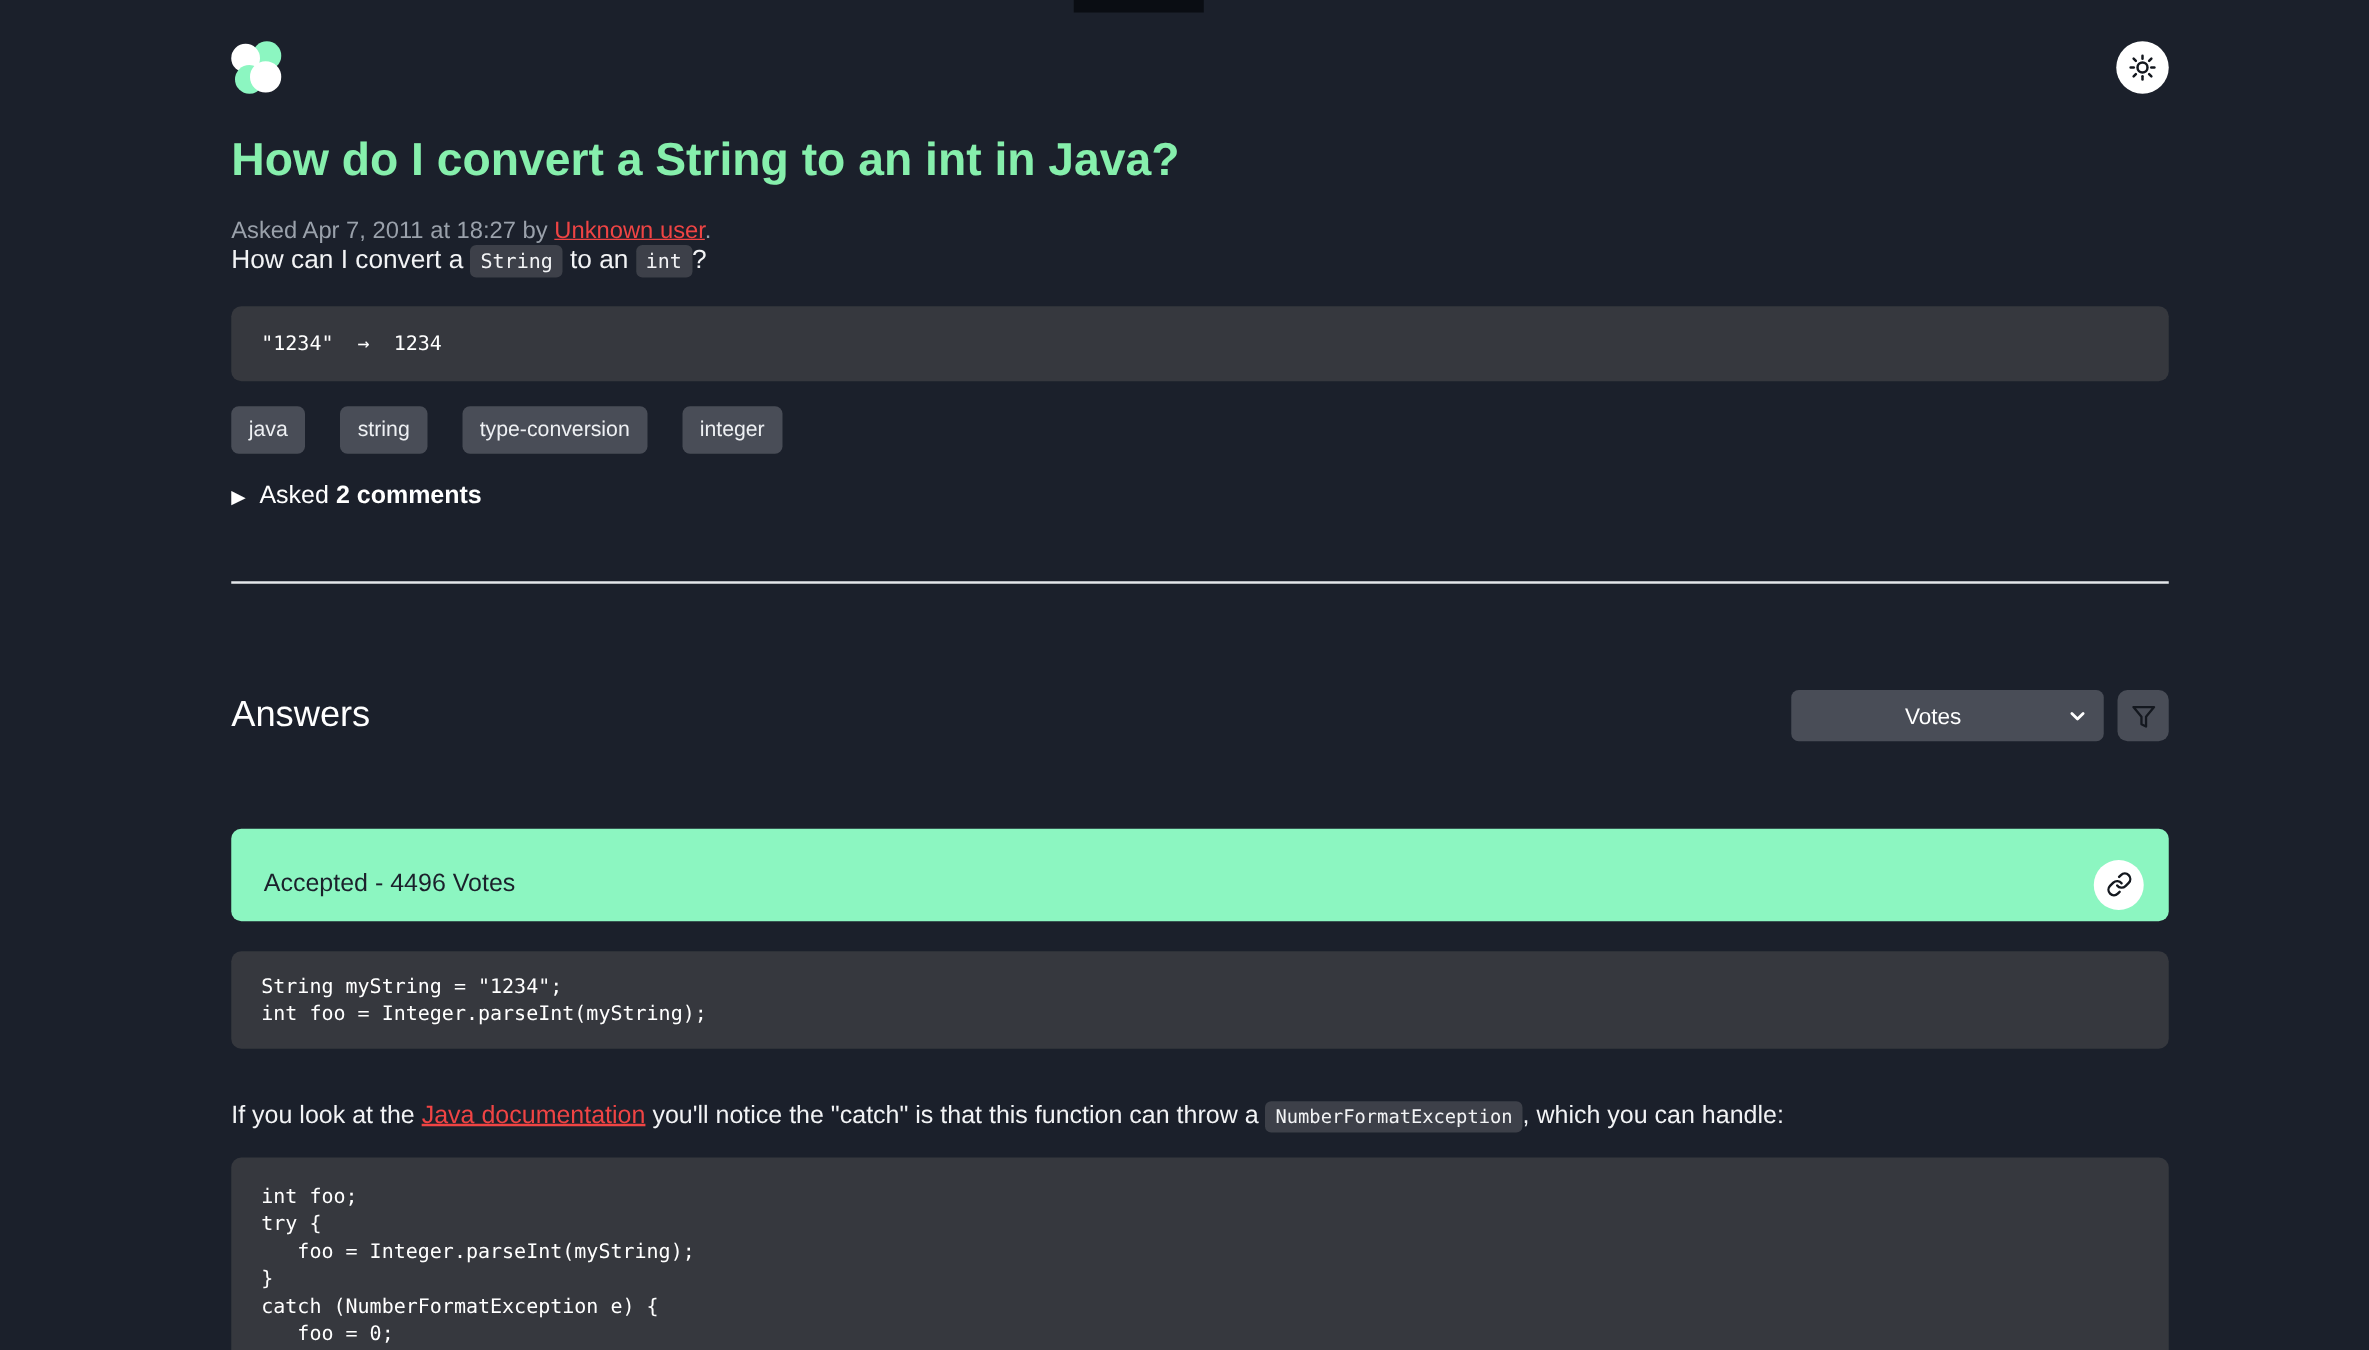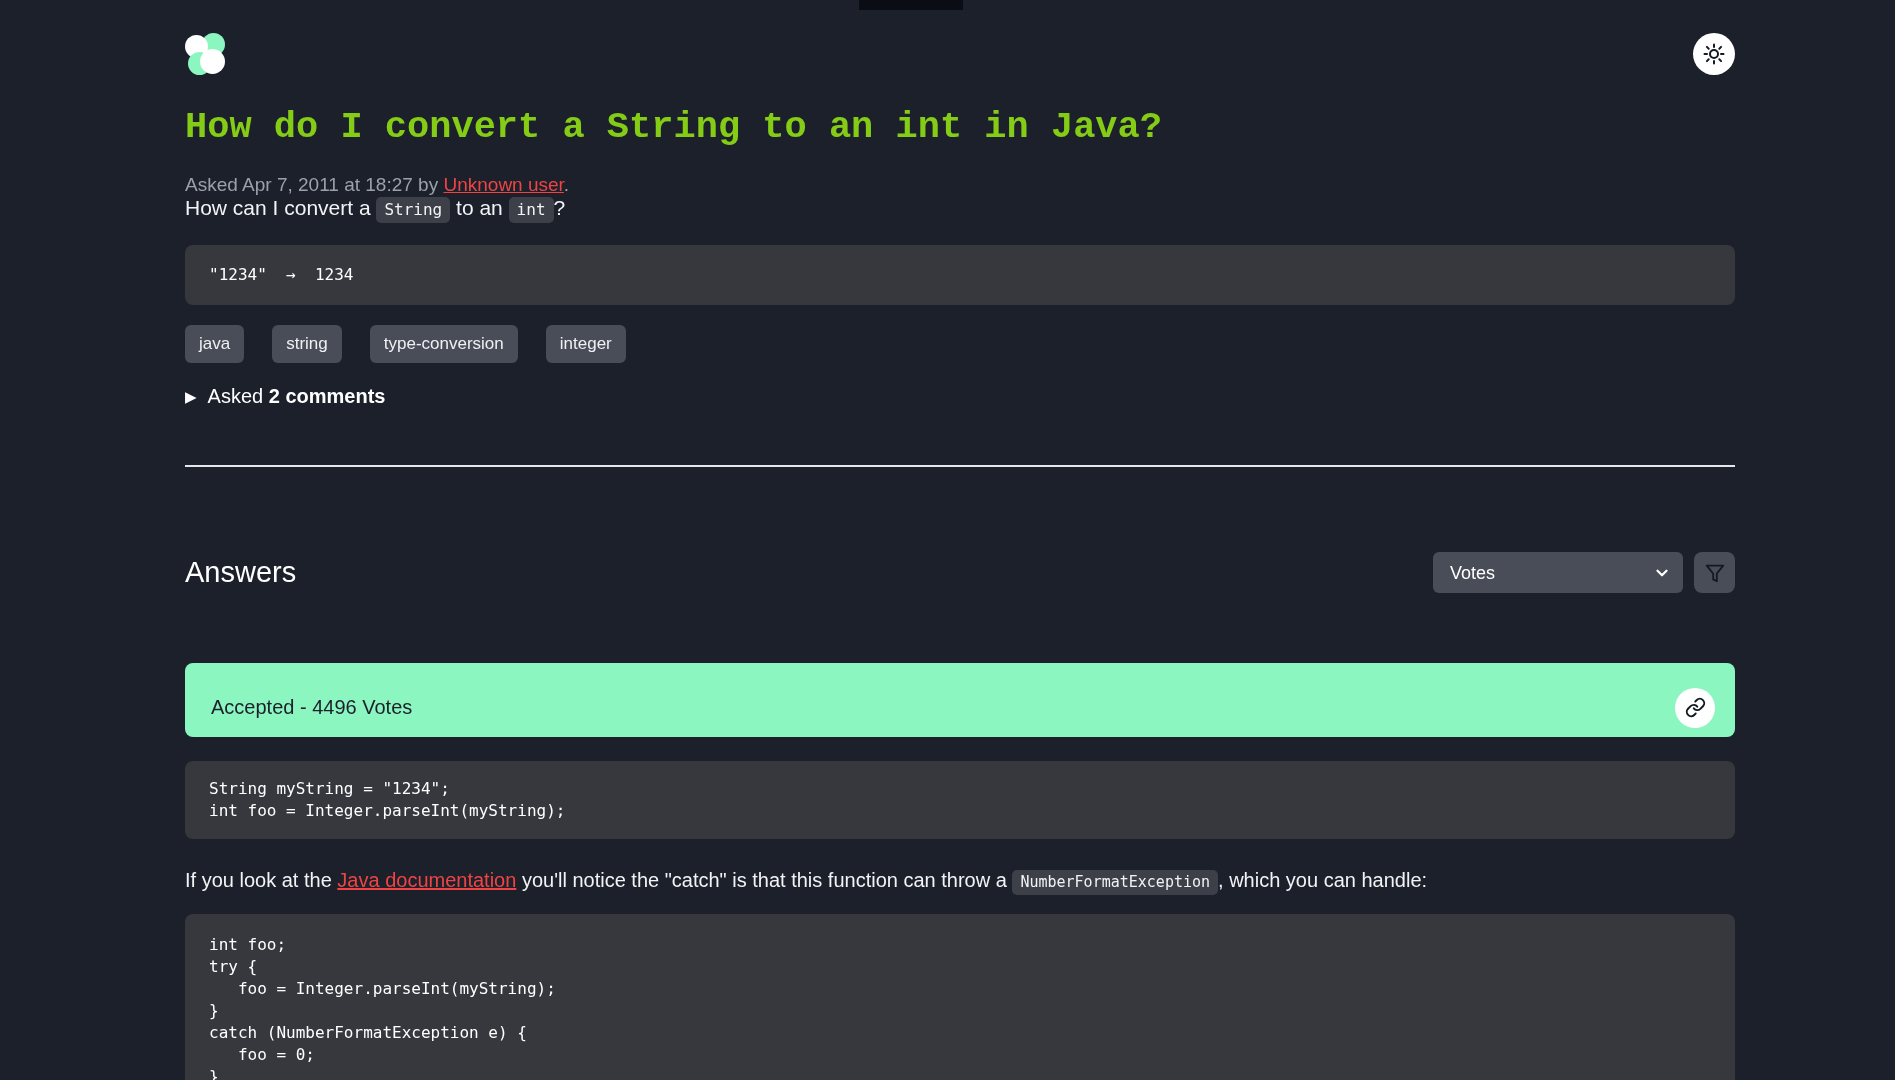--- a/index.html
+++ b/index.html
@@ -28,21 +28,21 @@
   .logo .c-br { width: 25px; height: 25px; left: 15px; top: 16px; background: #ffffff; }
   .theme-btn {
     width: 42px; height: 42px; border-radius: 50%;
     background: #ffffff; border: none; cursor: pointer;
     display: flex; align-items: center; justify-content: center;
     color: #14181f; padding: 0;
   }
   .theme-btn svg { width: 24px; height: 24px; }
 
   
-  h1 { margin: 30px 0 0; font-size: 37px; line-height: 1.12; font-weight: 700; color: #84cc16; font-family: Liberation Mono, monospace; }
+  h1 { margin: 30px 0 0; font-size: 37px; line-height: 1.12; font-weight: 700; color: #86efac; }
   .meta { margin-top: 26px; font-size: 19px; color: #9aa1ab; }
   a.lnk { color: #ef4444; text-decoration: underline; }
   .q-body { font-size: 21px; color: #f2f3f5; }
   code.inline {
     font-family: "DejaVu Sans Mono", monospace;
     font-size: 16px;
     background: #3d4049;
     color: #f2f3f5;
     padding: 3px 8px 4px;
     border-radius: 5px;
@@ -80,21 +80,21 @@
   .answers-head { margin-top: 85px; display: flex; justify-content: space-between; align-items: center; }
   .answers-head h2 { margin: 0; font-size: 29px; font-weight: 400; color: #ffffff; }
   .sort-controls { display: flex; gap: 11px; align-items: center; }
   .select-wrap { position: relative; }
   select.sort {
     -webkit-appearance: none; appearance: none;
     width: 250px; height: 41px;
     background: #494d57; color: #ffffff;
     border: none; border-radius: 6px;
     font-size: 18px; font-family: "Liberation Sans", sans-serif;
-    padding: 0 40px 0 17px; cursor: pointer;
+    padding: 0 40px 0 17px; cursor: pointer; text-align: center;
   }
   .select-chevron {
     position: absolute; right: 12px; top: 50%; transform: translateY(-50%);
     pointer-events: none; color: #ffffff; display: flex;
   }
   .select-chevron svg { width: 18px; height: 18px; }
   .filter-btn {
     width: 41px; height: 41px; border-radius: 8px;
     background: #494d57; border: none; cursor: pointer;
     display: flex; align-items: center; justify-content: center;
@@ -110,21 +110,21 @@
     padding: 15px 20px 0 26px; font-size: 20px;
   }
   .share-btn {
     width: 40px; height: 40px; border-radius: 50%;
     background: #ffffff; border: none; cursor: pointer;
     display: flex; align-items: center; justify-content: center;
     color: #14181f; padding: 0;
   }
   .share-btn svg { width: 21px; height: 21px; }
 
-  .answer-para { margin-top: 30px; font-size: 20px; color: #f2f3f5; }
+  .answer-para { margin-top: 42px; font-size: 20px; color: #f2f3f5; }
   .answer-para code.inline { font-size: 15px; }
   pre.code-block.second { margin-top: 24px; padding: 17px 24px; }
   pre.code-block.third  { margin-top: 22px; padding: 20px 24px; }
 </style>
 </head>
 <body>
 
 <div class="top-notch"></div>
 
 <div class="page">

